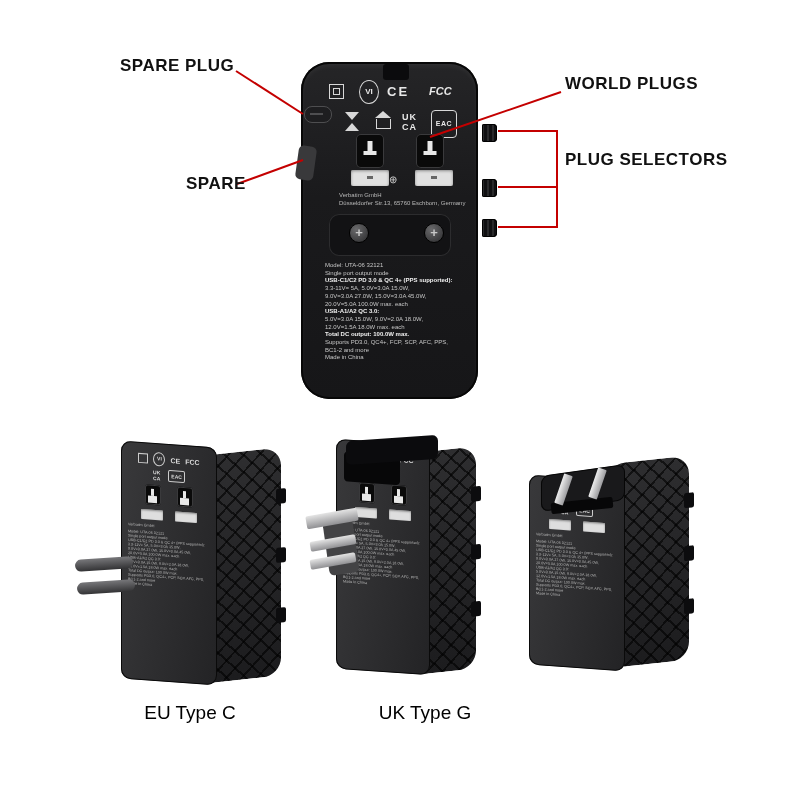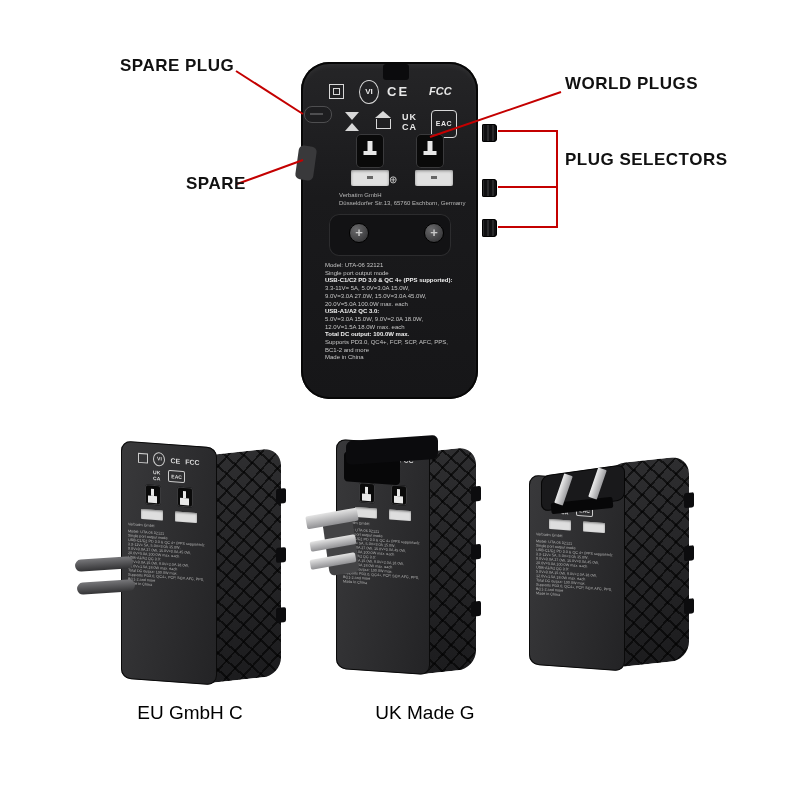--- a/index.html
+++ b/index.html
@@ -201,21 +201,21 @@
 5.0V=3.0A 15.0W, 9.0V=2.0A 18.0W,
 12.0V=1.5A 18.0W max. each
 Total DC output: 100.0W max.
 Supports PD3.0, QC4+, FCP, SCP, AFC, PPS,
 BC1-2 and more
 Made in China</div>
     </div>
     <div class="pin-eu" style="left:-20px;top:120px;"></div>
     <div class="pin-eu" style="left:-18px;top:143px;"></div>
   </div>
-  <div class="cap" style="left:95px;top:700px;width:190px;">EU GmbH C</div>
+  <div class="cap" style="left:95px;top:700px;width:190px;">EU Type C</div>
 
   <div class="ad" style="left:312px;top:438px;width:190px;height:260px;">
     <div class="side" style="left:96px;top:12px;width:68px;height:222px;">
       <div class="s-tab" style="top:18%;"></div>
       <div class="s-tab" style="top:44%;"></div>
       <div class="s-tab" style="top:70%;"></div>
     </div>
     <div class="uk-top" style="left:34px;top:0;width:92px;height:24px;"></div>
     <div class="front" style="left:24px;top:4px;width:94px;height:230px;">
       <div class="uk-open"></div>
@@ -251,21 +251,21 @@
 Total DC output: 100.0W max.
 Supports PD3.0, QC4+, FCP, SCP, AFC, PPS,
 BC1-2 and more
 Made in China</div>
     </div>
     <div class="uk-slide" style="left:14px;top:82px;width:30px;height:54px;"></div>
     <div class="pin-uk" style="left:-6px;top:74px;width:52px;height:13px;"></div>
     <div class="pin-uk" style="left:-2px;top:100px;width:46px;height:10px;"></div>
     <div class="pin-uk" style="left:-2px;top:118px;width:46px;height:10px;"></div>
   </div>
-  <div class="cap" style="left:330px;top:700px;width:190px;">UK Made G</div>
+  <div class="cap" style="left:330px;top:700px;width:190px;">UK Type G</div>
 
   <div class="ad" style="left:515px;top:448px;width:190px;height:240px;">
     <div class="side" style="left:92px;top:12px;width:82px;height:204px;">
       <div class="s-tab" style="top:18%;"></div>
       <div class="s-tab" style="top:44%;"></div>
       <div class="s-tab" style="top:70%;"></div>
     </div>
     <div class="us-top" style="left:26px;top:22px;width:84px;height:36px;"></div>
     <div class="us-slot" style="left:36px;top:52px;width:62px;height:11px;"></div>
     <div class="pin-us" style="left:44px;top:26px;"></div>

